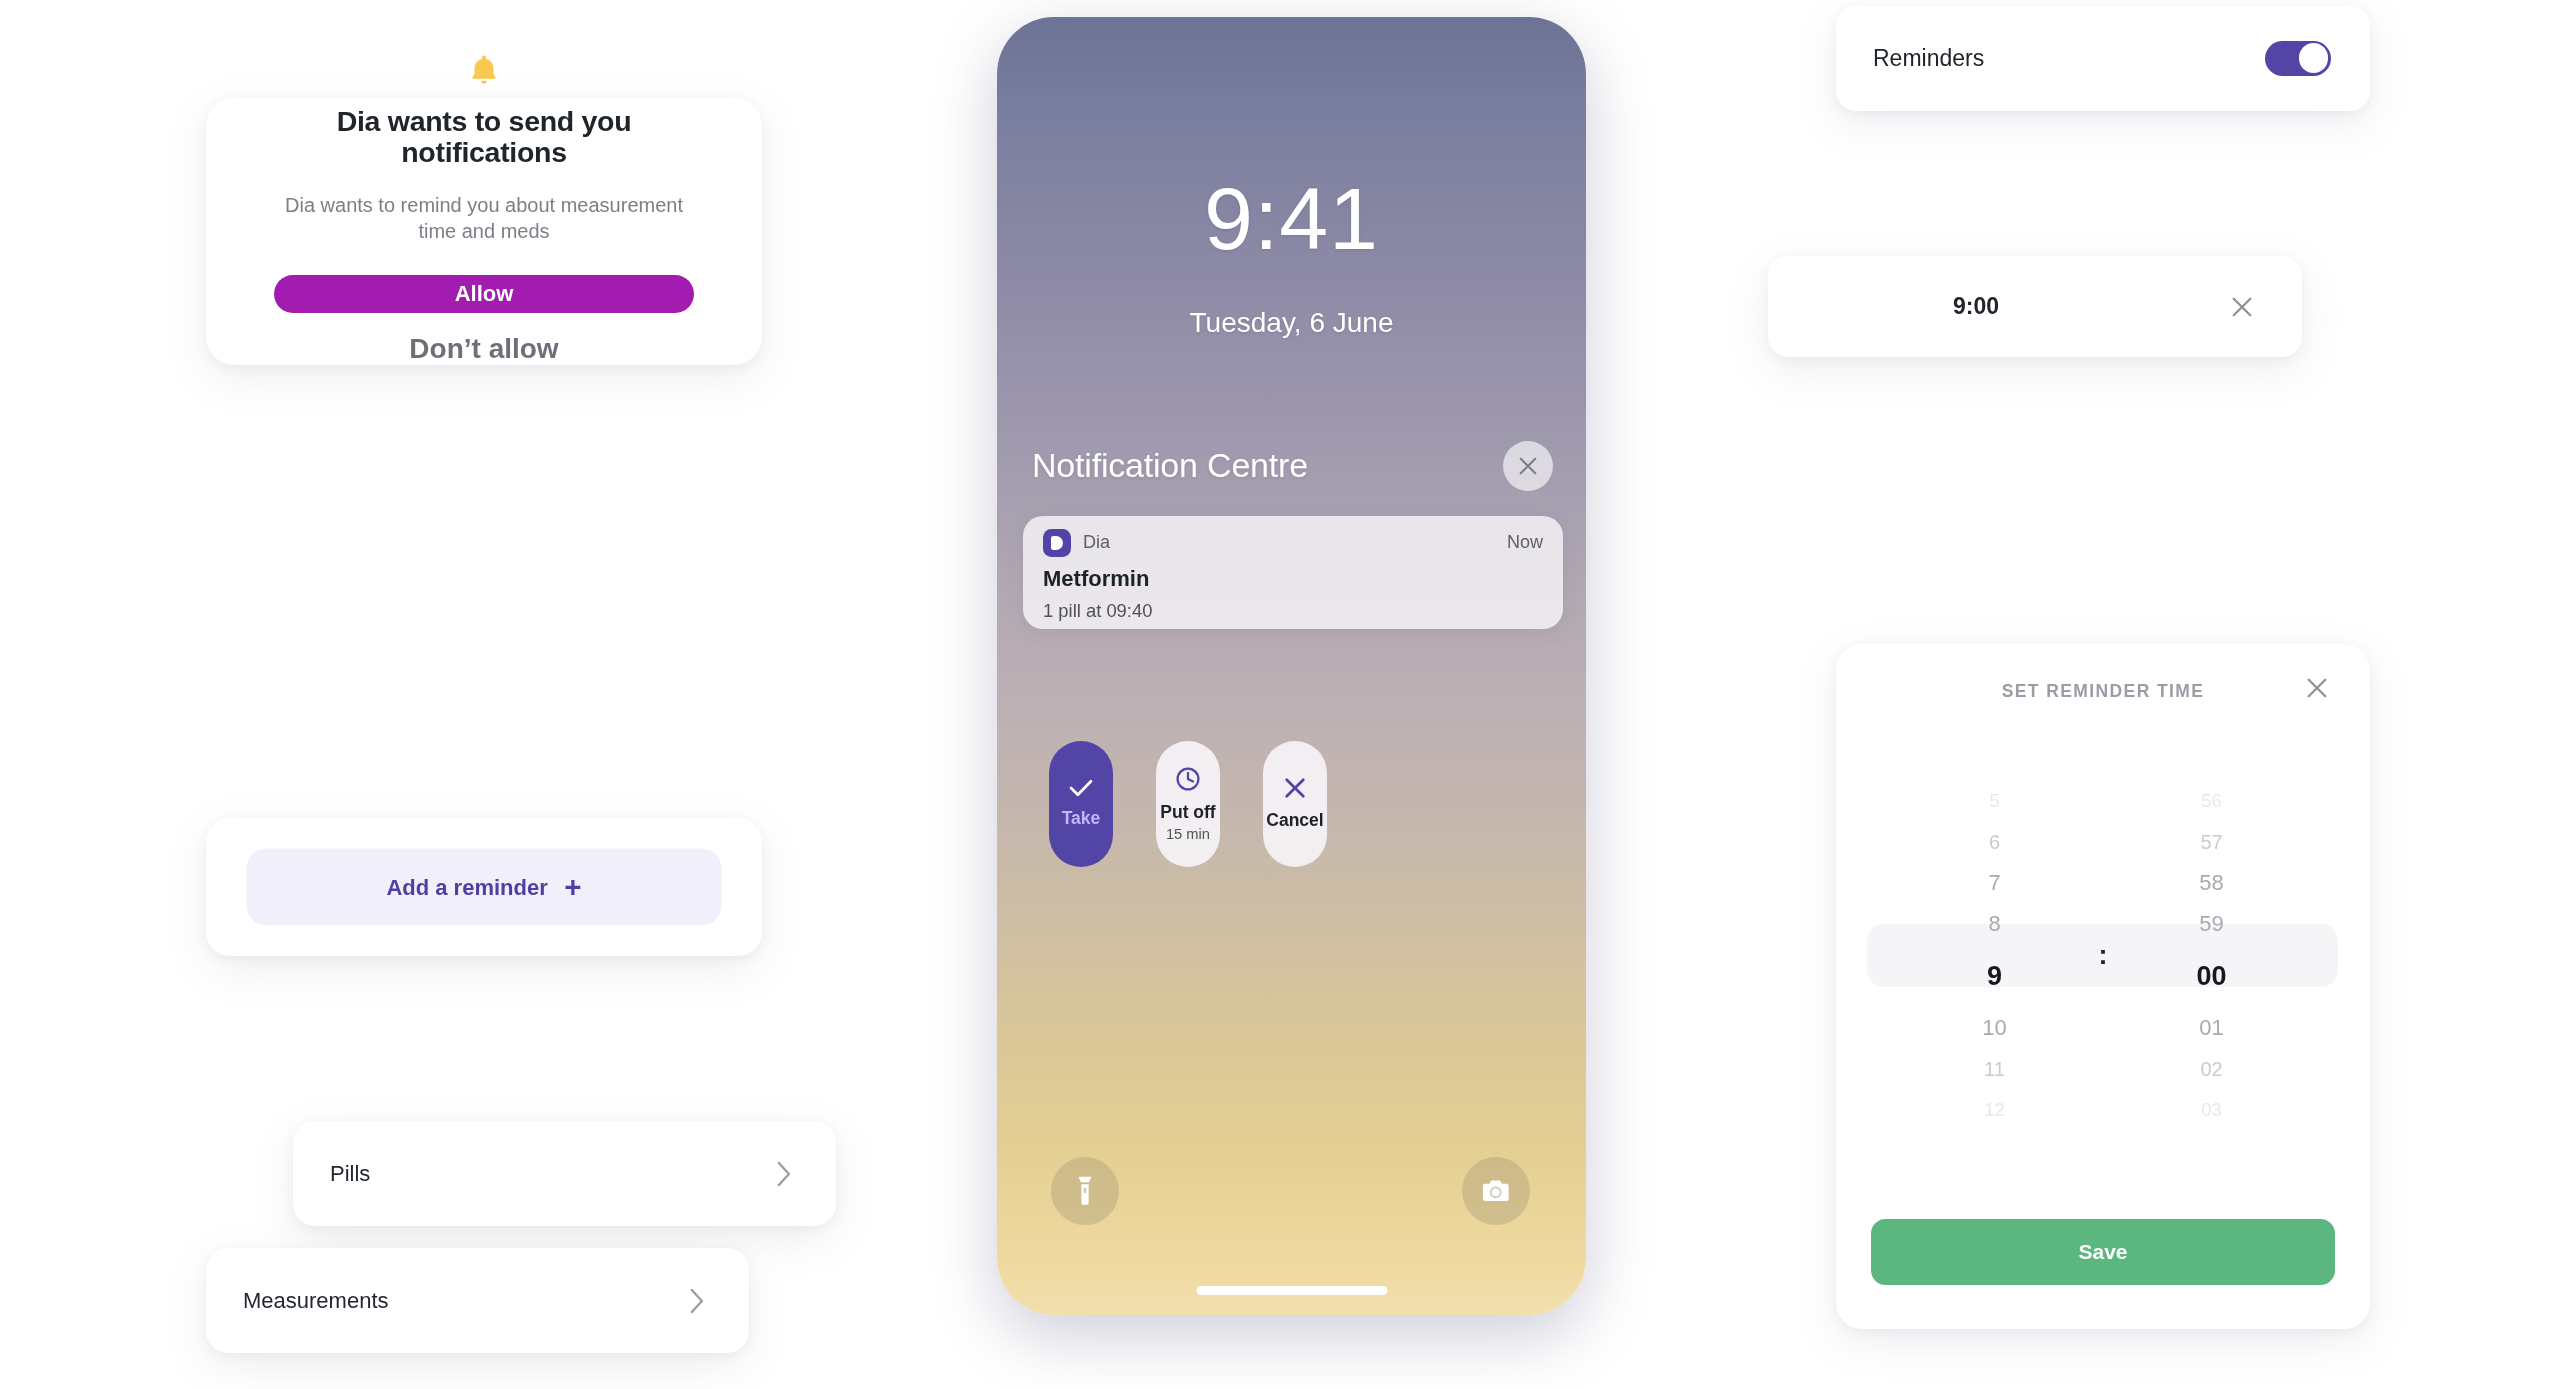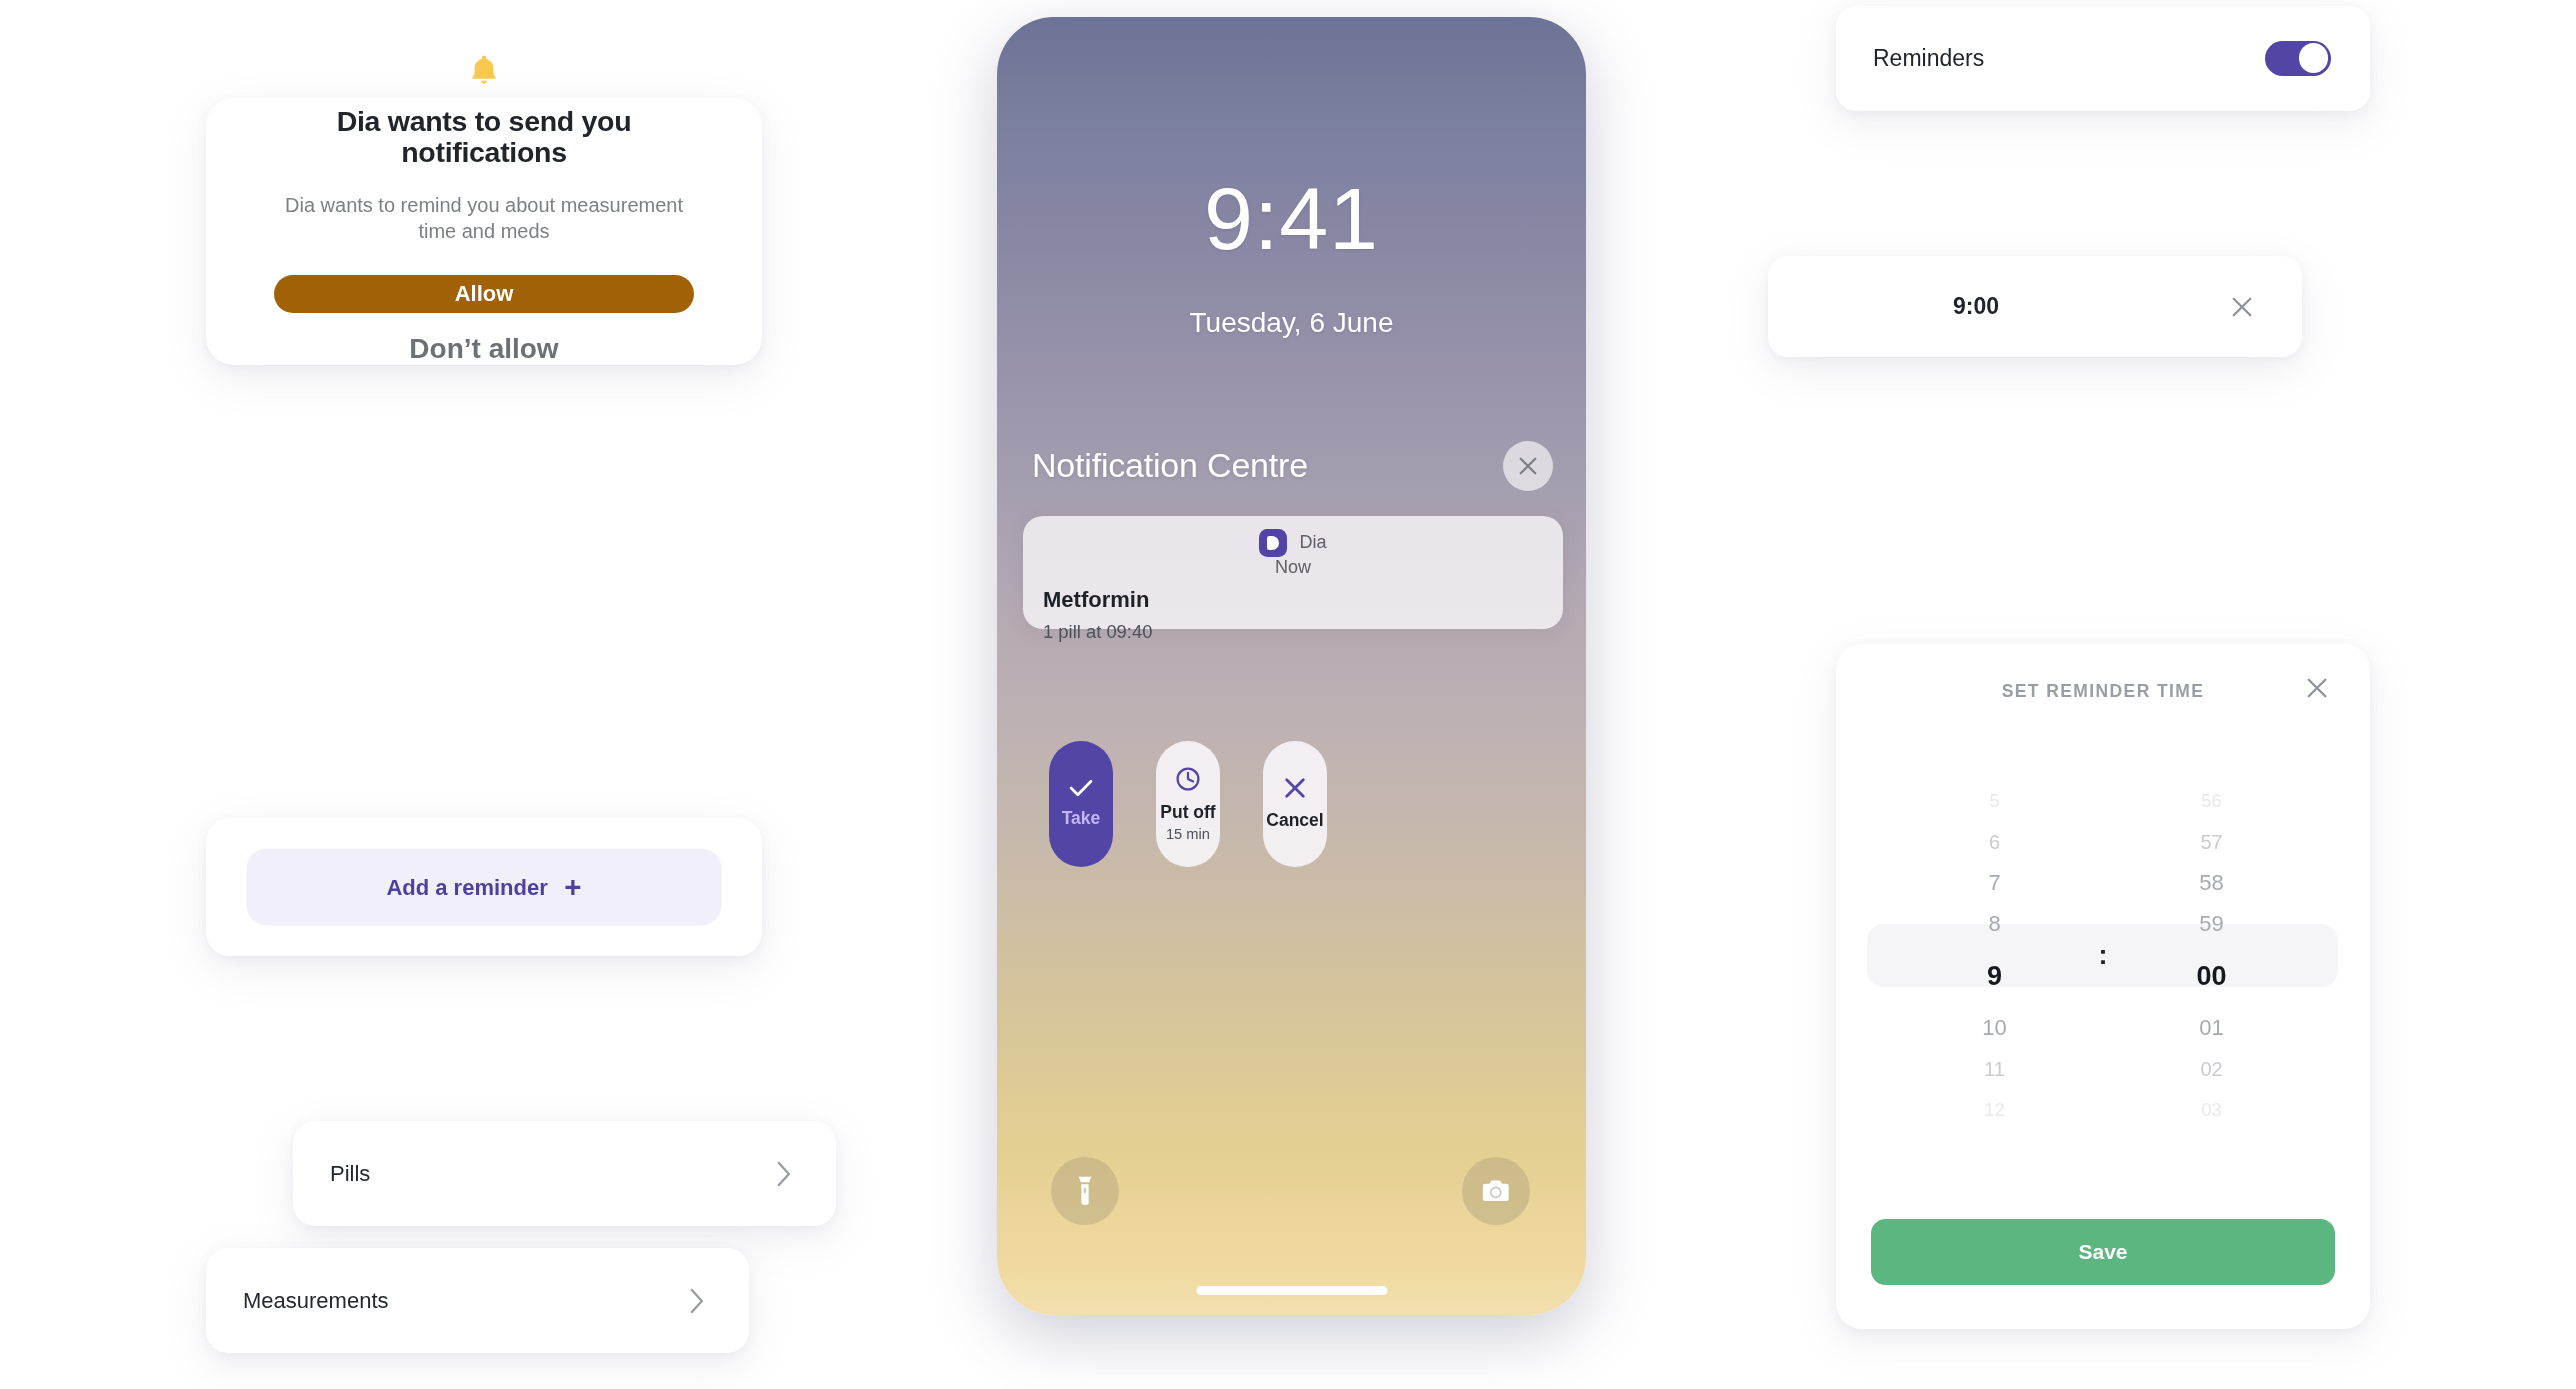--- a/index.html
+++ b/index.html
@@ -33,21 +33,21 @@
     margin-top: 20px; width: 433px; text-align: center;
     font-size: 28.5px; font-weight: bold; color: #20252b; line-height: 1.12;
     letter-spacing: -0.3px;
   }
   .perm-sub {
     margin-top: 24px; width: 414px; text-align: center;
     font-size: 20px; color: #7d7f86; line-height: 1.27;
   }
   .btn-allow {
     margin-top: 31px; width: 420px; height: 66px; border-radius: 33px;
-    background: #a16207; color: #ffffff;
+    background: #a21caf; color: #ffffff;
     font-size: 22px; font-weight: bold;
     display: flex; align-items: center; justify-content: center;
     border: none; cursor: pointer; font-family: inherit;
   }
   .btn-deny {
     margin-top: 20px; width: 420px; height: 37px;
     background: transparent; color: #6e7077;
     font-size: 28px; font-weight: bold;
     display: flex; align-items: center; justify-content: center;
     border: none; cursor: pointer; font-family: inherit;
@@ -109,21 +109,21 @@
     display: flex; align-items: center; justify-content: center;
     cursor: pointer; border: none;
   }
   .notif-card {
     position: absolute; left: 26px; top: 499px; width: 540px; height: 113px;
     border-radius: 20px;
     background: rgba(246,244,248,0.82);
     box-shadow: 0 3.7px 16.6px rgba(90,80,110,0.10);
     padding: 13px 20px 0 20px;
   }
-  .notif-top { display: flex; align-items: center; justify-content: space-between; flex-direction: column; }
+  .notif-top { display: flex; align-items: center; justify-content: space-between; }
   .notif-app { display: flex; align-items: center; gap: 12px; }
   .app-icon {
     width: 28px; height: 28px; border-radius: 8.3px; background: #5144a6;
     display: flex; align-items: center; justify-content: center;
   }
   .app-icon-mark {
     width: 12px; height: 14px; background: #ffffff;
     border-radius: 2.8px 8.3px 8.3px 2.8px;
   }
   .notif-app-name { font-size: 18px; color: #5d5f68; }

